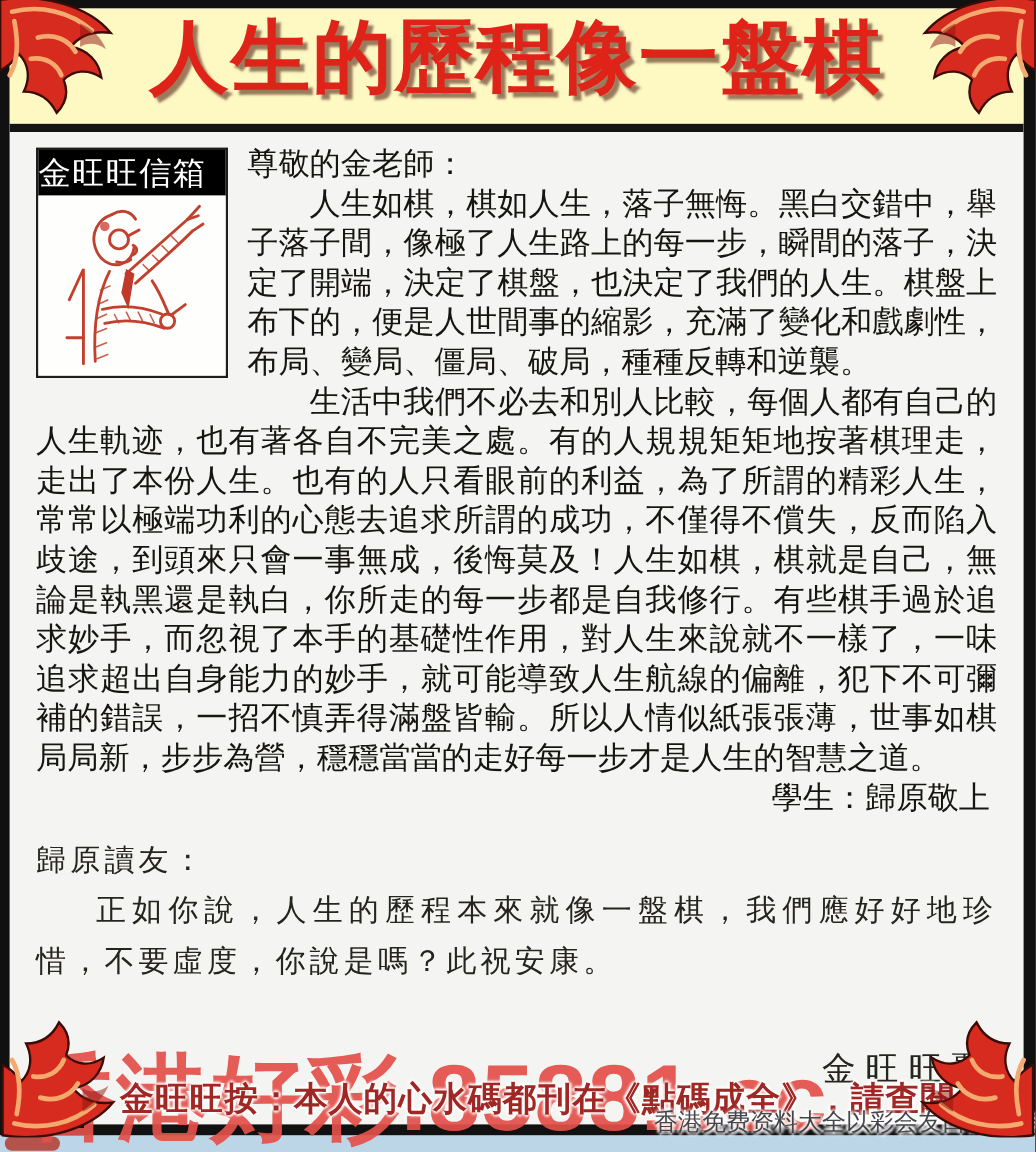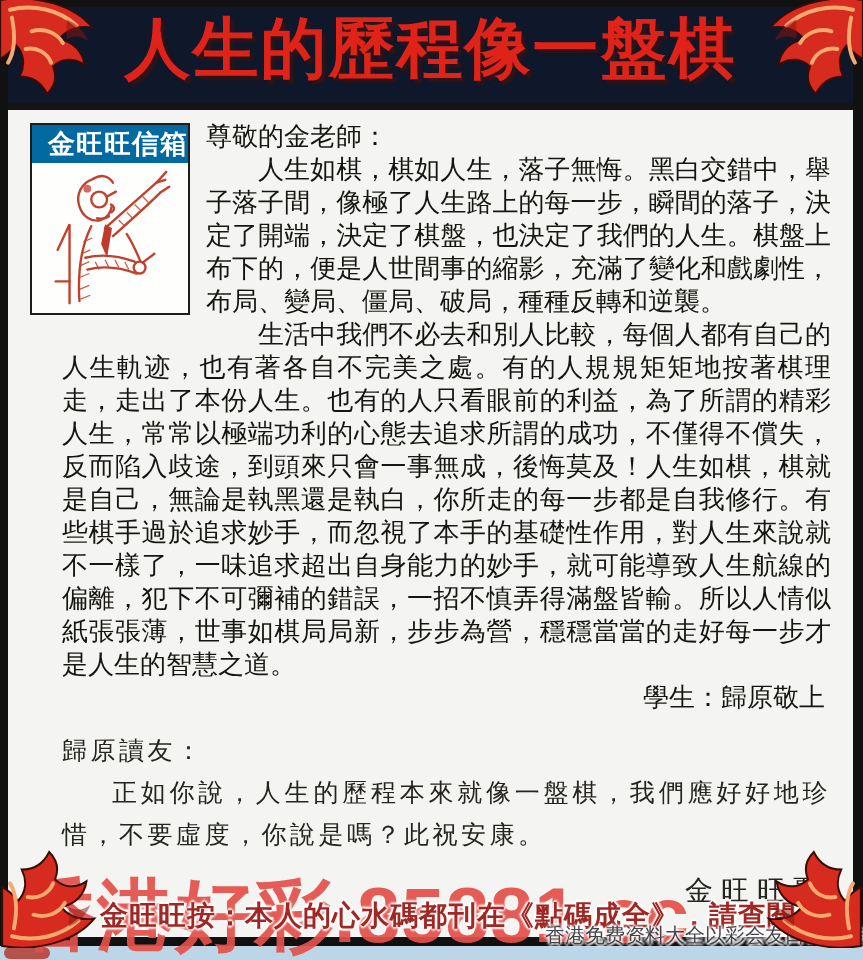--- a/index.html
+++ b/index.html
@@ -5,40 +5,40 @@
   html,body{margin:0;padding:0;background:#222;}
   .page{position:relative;width:863px;height:960px;background:#111;overflow:hidden;
         font-family:"Liberation Serif","DejaVu Serif",serif;}
   
   .bottom-strip{position:absolute;left:0;right:0;bottom:0;height:14px;background:#bcd5e7;z-index:6;}
   .bottom-strip .smudge{position:absolute;left:4px;top:1px;width:46px;height:12px;
         background:#b03226;border-radius:6px;opacity:.8;}
   
   .inner{position:absolute;left:8px;right:10px;top:7px;bottom:23px;background:#f4f5f2;overflow:hidden;}
   
-  .header{position:relative;height:96px;background:#0f172a;z-index:2;}
+  .header{position:relative;height:96px;background:#fef9c3;z-index:2;}
   .page-title{margin:0;text-align:center;line-height:84px;font-size:66px;font-weight:900;
         color:#e02318;letter-spacing:2px;white-space:nowrap;
         text-shadow:4px 4px 2px rgba(70,18,10,.55);}
   .divider{height:7px;background:#141414;}
   
   .orn{position:absolute;width:118px;height:98px;z-index:30;pointer-events:none;}
   .orn.tl{left:-2px;top:-2px;}
   .orn.tr{right:-2px;top:-2px;transform:scaleX(-1);}
   .orn.bl{left:0;top:850px;transform:scaleY(-1);}
   .orn.br{right:0;top:850px;transform:scale(-1,-1);}
   
   .letter{position:relative;padding:10px 22px 0 22px;font-size:26px;line-height:33px;
         color:#171512;text-align:justify;z-index:2;}
   .mailbox{float:left;width:156px;margin:3px 16px 6px 0;border:2px solid #1d1d1d;background:#fdfdfa;}
-  .mailbox-header{background:#0369a1;color:#fff;text-align:right;font-weight:bold;
+  .mailbox-header{background:#000000;color:#fff;text-align:left;font-weight:normal;
         font-size:27px;line-height:38px;letter-spacing:1px;
         font-family:"Liberation Sans","DejaVu Sans",sans-serif;}
   .mailbox svg{display:block;width:100%;height:150px;background:#fefefc;}
-  .letter p{margin:0;padding-left:32px;}
+  .letter p{margin:0;}
   .letter .indent{text-indent:2em;}
   .letter .gap{margin-top:0;}
   .letter-signature{text-align:right;padding-right:6px;margin-top:4px;}
   
   .reply{margin-top:16px;font-size:25px;line-height:42px;letter-spacing:.14em;color:#26241f;}
   .reply p{margin:0;}
   .reply .indent{text-indent:2em;}
   
   .reply-signature{position:absolute;right:34px;top:872px;font-size:28px;letter-spacing:8px;
         color:#26241f;z-index:18;}

